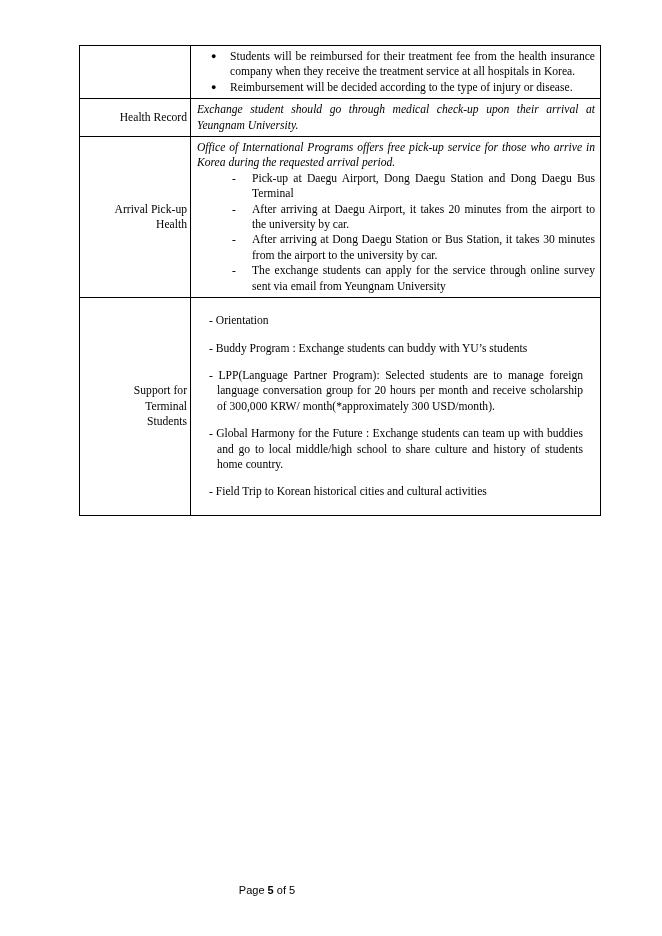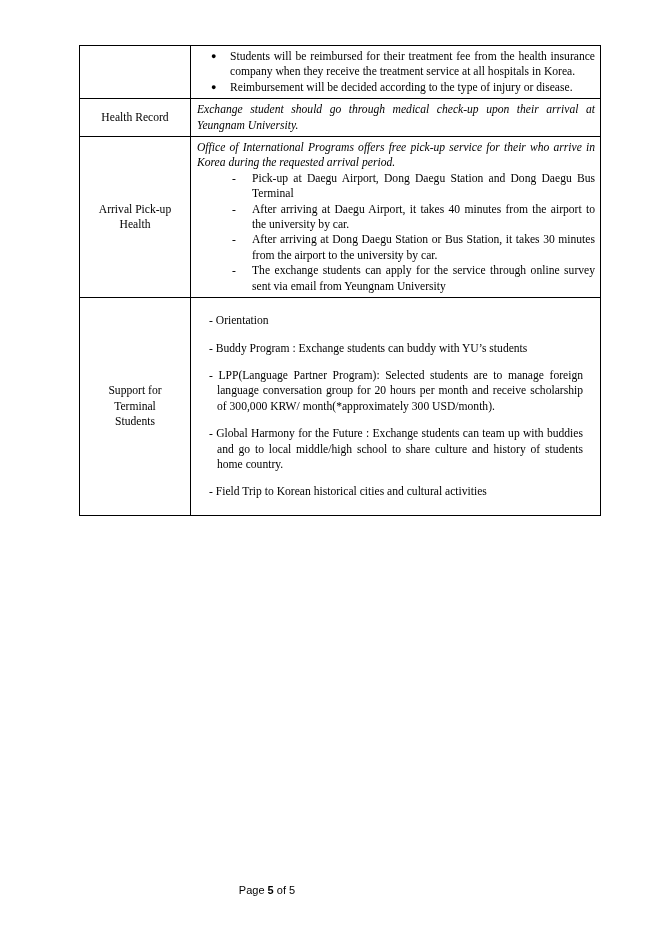--- a/index.html
+++ b/index.html
@@ -43,21 +43,21 @@
   .col-label {
     width: 110px;
     text-align: center;
   }
   .col-body {
     width: 409px;
   }
 
   .label-text {
     display: block;
-    text-align: center;
+    text-align: right;
     padding: 0 3px;
   }
 
   .body-cell {
     padding: 3px 5px 3px 6px;
   }
 
   
   .para {
     margin: 0;
@@ -172,29 +172,29 @@
         </td>
       </tr>
 
       <tr>
         <td class="col-label">
           <span class="label-text">Arrival Pick-up</span>
           <span class="label-text">Health</span>
         </td>
         <td class="col-body">
           <div class="body-cell">
-            <p class="para">Office of International Programs offers free pick-up service for their who arrive in Korea during the requested arrival period.</p>
+            <p class="para">Office of International Programs offers free pick-up service for those who arrive in Korea during the requested arrival period.</p>
             <ul class="dashes">
               <li>
                 <span class="marker">-</span>
                 <span>Pick-up at Daegu Airport, Dong Daegu Station and Dong Daegu Bus Terminal</span>
               </li>
               <li>
                 <span class="marker">-</span>
-                <span>After arriving at Daegu Airport, it takes 40 minutes from the airport to the university by car.</span>
+                <span>After arriving at Daegu Airport, it takes 20 minutes from the airport to the university by car.</span>
               </li>
               <li>
                 <span class="marker">-</span>
                 <span>After arriving at Dong Daegu Station or Bus Station, it takes 30 minutes from the airport to the university by car.</span>
               </li>
               <li>
                 <span class="marker">-</span>
                 <span>The exchange students can apply for the service through online survey sent via email from Yeungnam University</span>
               </li>
             </ul>

